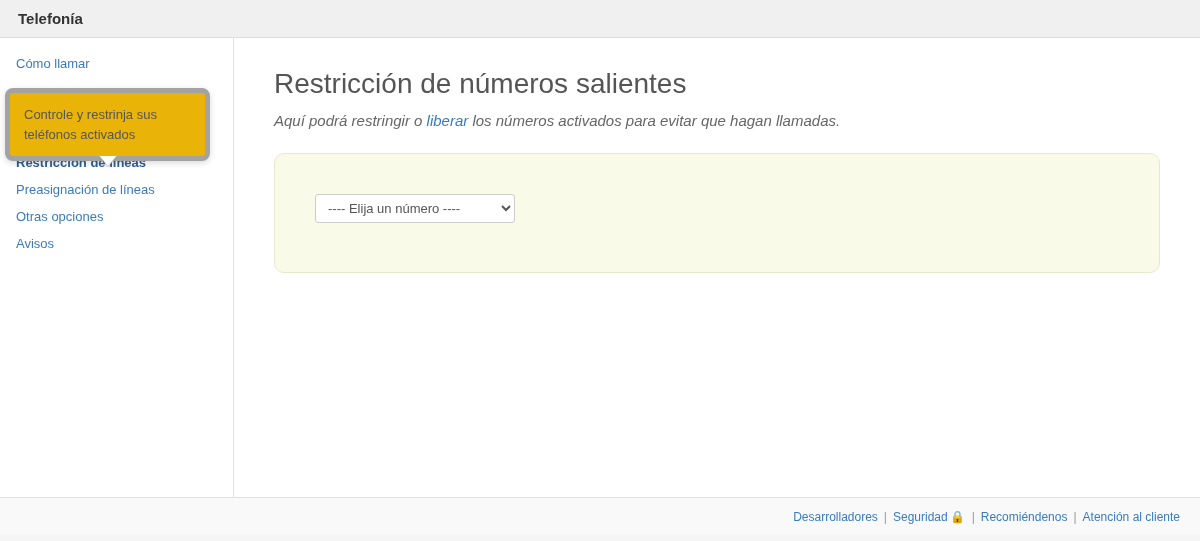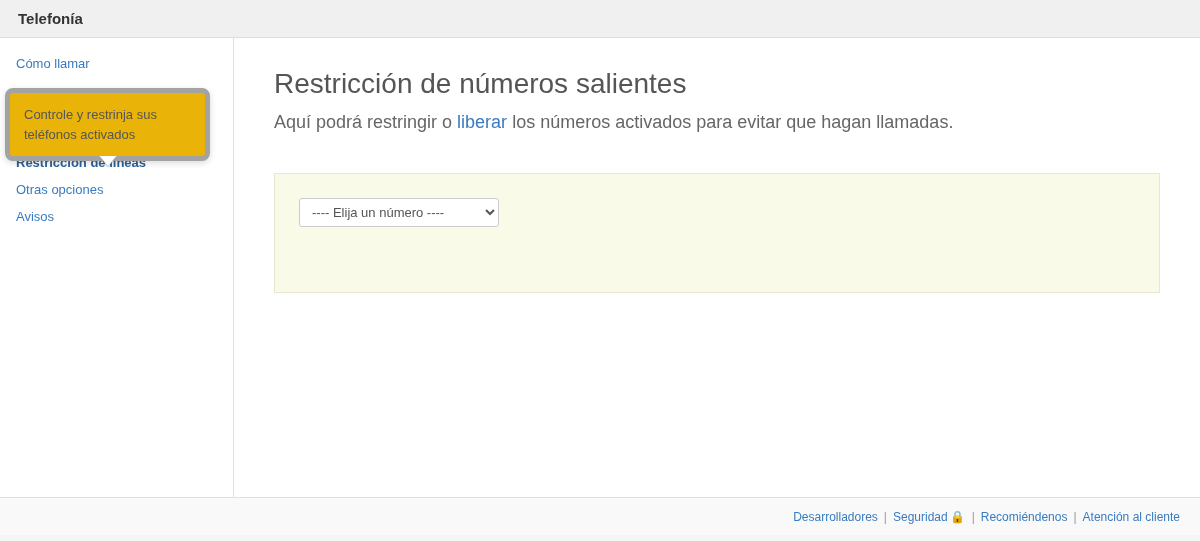--- a/index.html
+++ b/index.html
@@ -112,35 +112,36 @@
     }
 
     .page-title {
       font-size: 28px;
       font-weight: 300;
       color: #555;
       margin-bottom: 12px;
     }
 
     .page-description {
-      font-size: 18px;
+      font-size: 15px;
       color: #666;
-      margin-bottom: 40px;
+      margin-bottom: 24px;
+      font-style: italic;
     }
 
     .page-description a {
       color: #3a7bbf;
       text-decoration: none;
     }
 
     .content-box {
       background: #fafae8;
       border: 1px solid #e8e8d0;
-      border-radius: 0;
-      padding: 24px;
+      border-radius: 10px;
+      padding: 40px;
       min-height: 120px;
     }
 
     .select-number {
       padding: 5px 8px;
       font-size: 13px;
       border: 1px solid #ccc;
       border-radius: 3px;
       background: #fff;
       color: #555;
@@ -185,20 +186,21 @@
   <div class="sidebar">
 
     <div class="sidebar-item-como-llamar">Cómo llamar</div>
 
     <div class="tooltip-popup">
       <span>Controle y restrinja sus teléfonos activados</span>
     </div>
 
     <nav class="sidebar-nav">
       <a class="active">Restricción de líneas</a>
+      <a>Preasignación de líneas</a>
       <a>Otras opciones</a>
       <a>Avisos</a>
     </nav>
 
   </div>
 
   <div class="main-content">
 
     <h1 class="page-title">Restricción de números salientes</h1>
 

